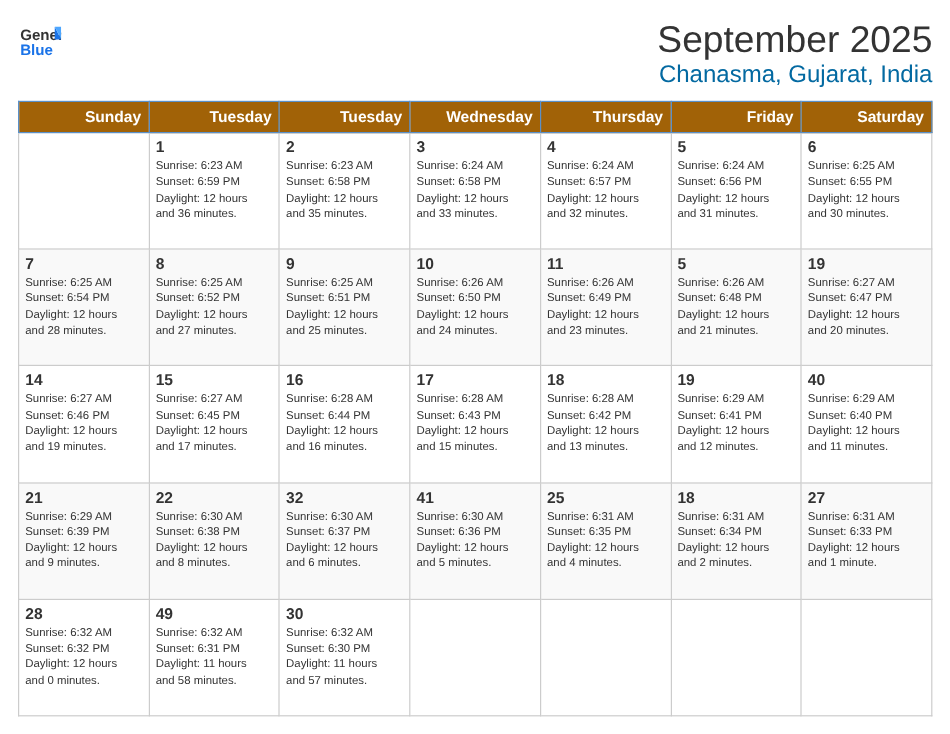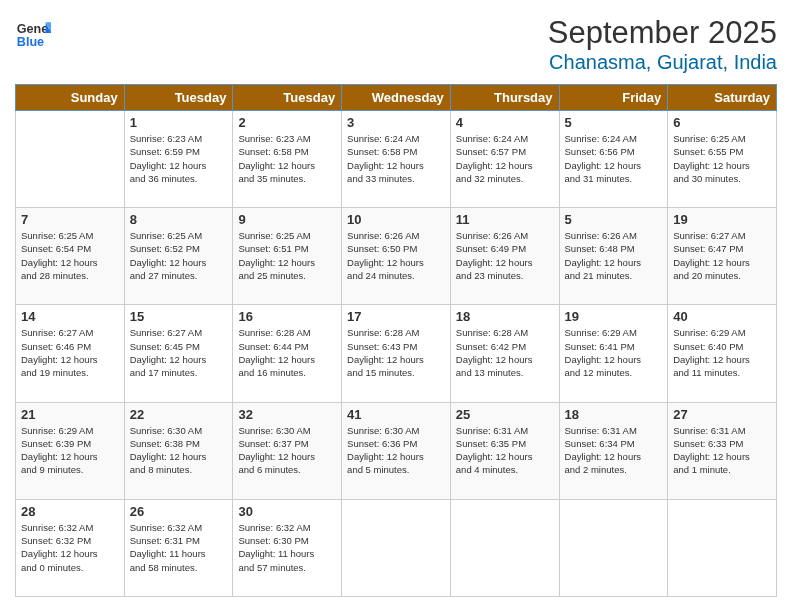--- a/index.html
+++ b/index.html
@@ -319,21 +319,21 @@
         </tr>
         <tr>
           <td>
             <span class="day-number">28</span>
             <div class="day-info" style="white-space: pre-line;">Sunrise: 6:32 AM
 Sunset: 6:32 PM
 Daylight: 12 hours
 and 0 minutes.</div>
           </td>
           <td>
-            <span class="day-number">26</span>
+            <span class="day-number">49</span>
             <div class="day-info" style="white-space: pre-line;">Sunrise: 6:32 AM
 Sunset: 6:31 PM
 Daylight: 11 hours
 and 58 minutes.</div>
           </td>
           <td>
             <span class="day-number">30</span>
             <div class="day-info" style="white-space: pre-line;">Sunrise: 6:32 AM
 Sunset: 6:30 PM
 Daylight: 11 hours

